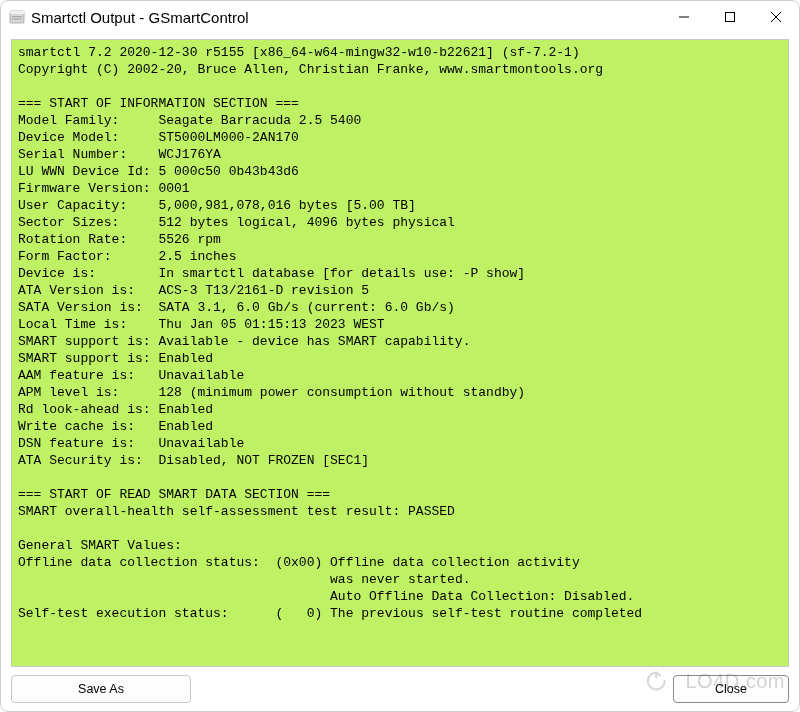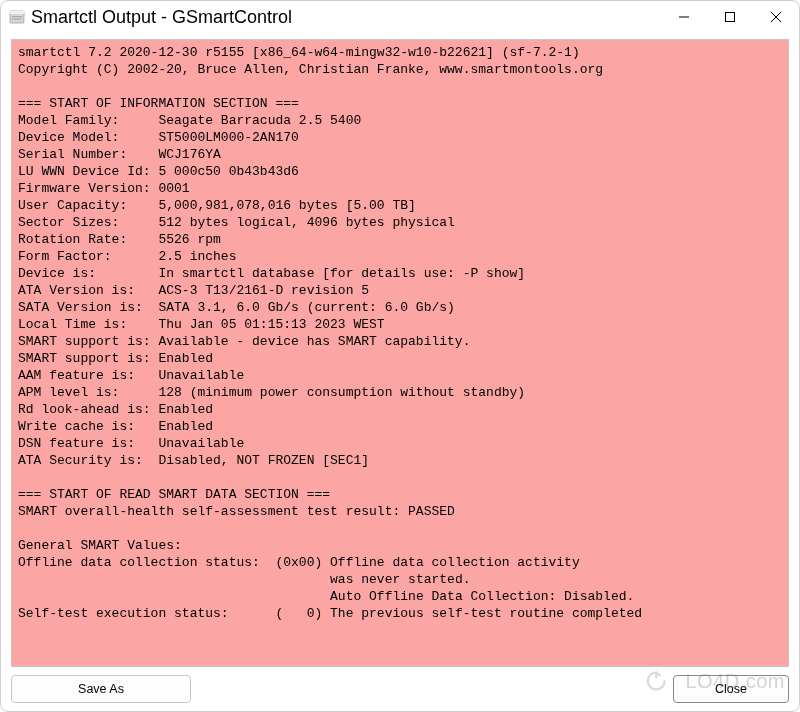--- a/index.html
+++ b/index.html
@@ -30,21 +30,21 @@
     }
     .titlebar .app-icon {
       width: 16px;
       height: 16px;
       margin-right: 6px;
       display: inline-flex;
       align-items: center;
       justify-content: center;
     }
     .titlebar .title {
-      font-size: 18px;
+      font-size: 15px;
       color: #000;
       flex: 0 1 auto;
     }
     .titlebar .controls {
       margin-left: auto;
       display: flex;
       height: 100%;
     }
     .titlebar .ctrl {
       width: 46px;
@@ -58,21 +58,21 @@
     .content-wrap {
       flex: 1 1 auto;
       padding: 6px 10px 8px 10px;
       display: flex;
       flex-direction: column;
       overflow: hidden;
     }
     .output-box {
       flex: 1 1 auto;
       border: 1px solid #c8c8c8;
-      background: #fca5a5;
+      background: #bef264;
       overflow: hidden;
       padding: 4px 6px 8px 6px;
       position: relative;
     }
     .output-text {
       font-family: Consolas, "Courier New", monospace;
       font-size: 13px;
       line-height: 17px;
       white-space: pre;
       overflow: hidden;

